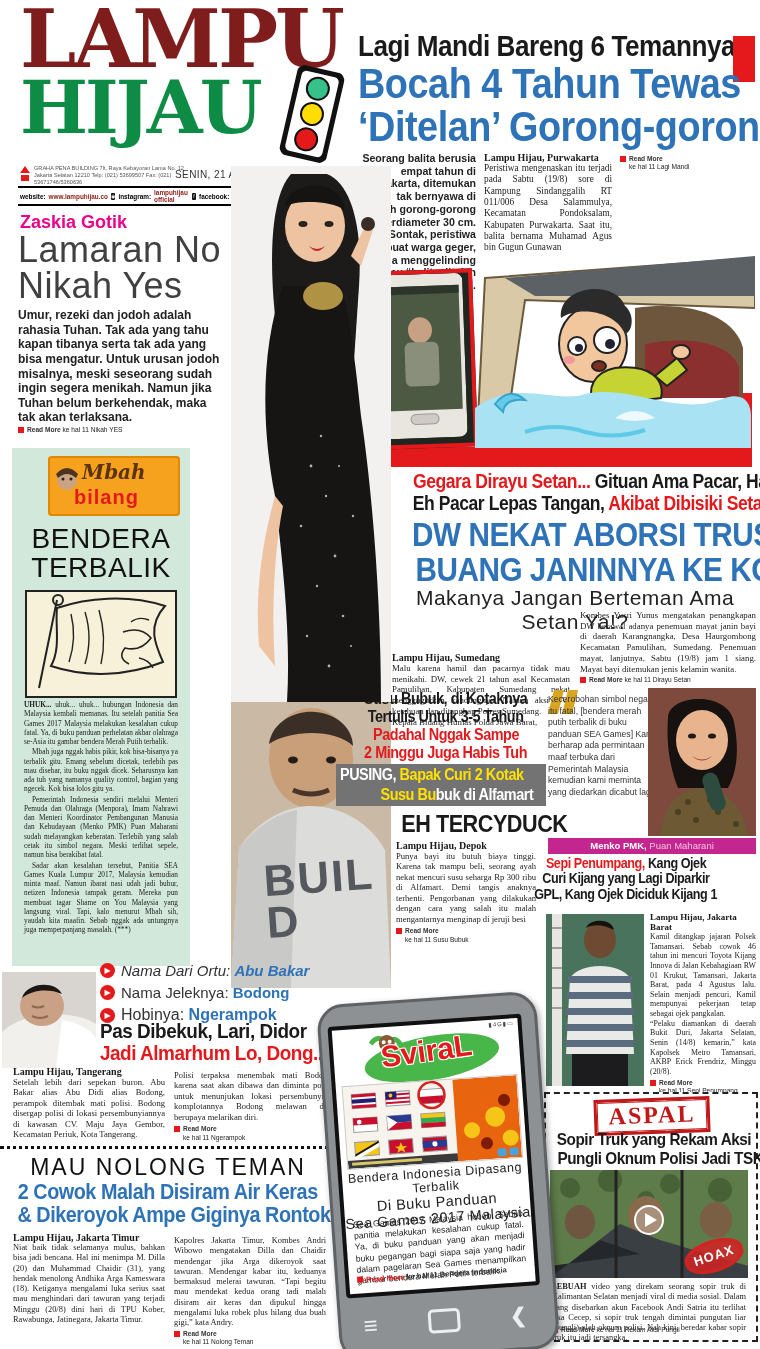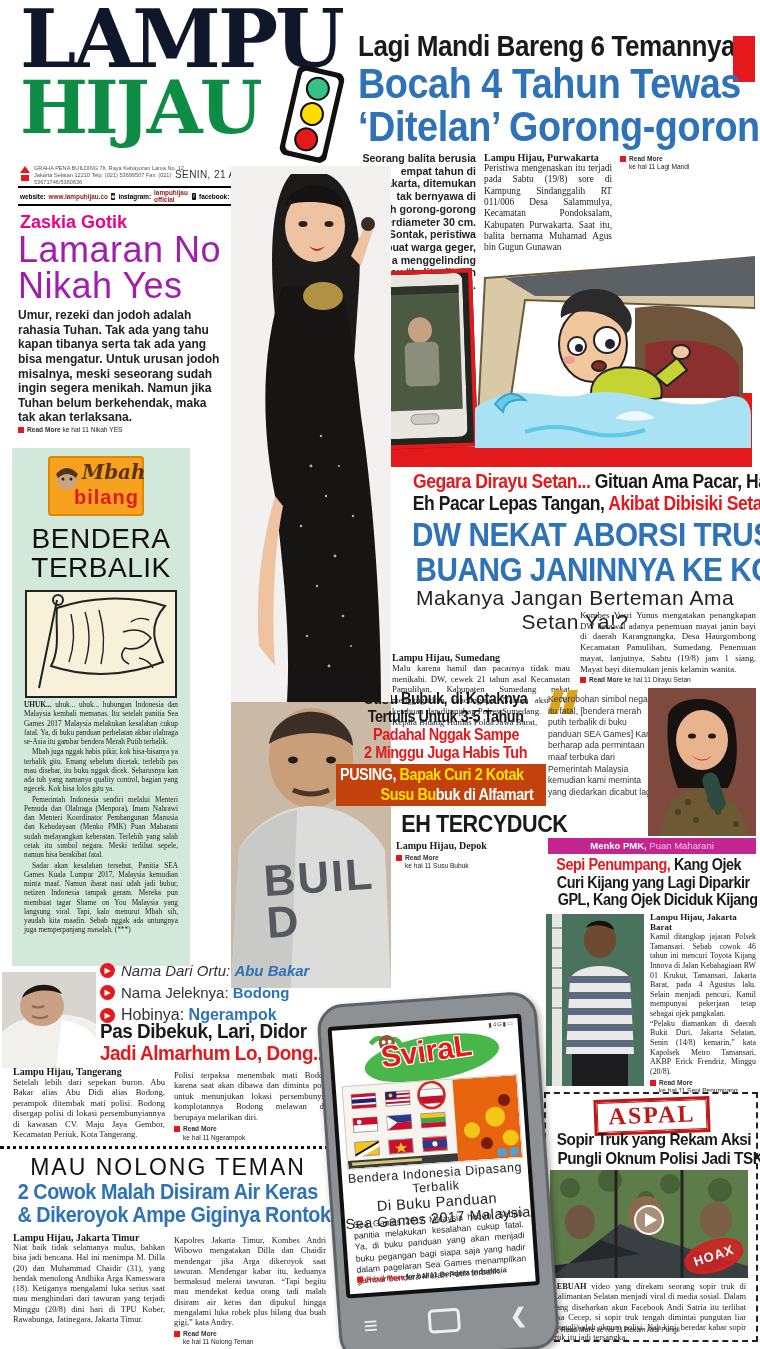--- a/index.html
+++ b/index.html
@@ -22,38 +22,38 @@
   .social{border-top:2px solid #000;border-bottom:2px solid #000;display:flex;align-items:center;gap:3px;
           font-size:6.4px;padding:1px 2px;background:#fff;}
   .social b{color:#000;}
   .social .v{color:#8b1a12;font-weight:bold;}
   .sicon{width:7px;height:7px;background:#111;color:#fff;font-size:5px;display:inline-flex;
          align-items:center;justify-content:center;border-radius:1px;}
   
   .mbahbox{background:#d2e8da;}
   .mbahlogo{background:#f6a21e;border-radius:4px;box-shadow:0 0 0 2px #e08900 inset;}
   
-  .blackchip{background:#c2410c;color:#fff;}
+  .blackchip{background:#737373;color:#fff;}
   .yellow{color:#ffe100;}
   .quotebar{background:#c3268f;color:#fff;}
   .dotline{border-top:3px dotted #111;}
   .dash{border:2px dashed #222;}
   .bullet{display:flex;align-items:center;gap:6px;}
   .bdot{width:15px;height:15px;border-radius:50%;background:#e3191c;color:#fff;font-size:8px;
         display:flex;align-items:center;justify-content:center;flex:none;}
   .thin{font-weight:400;letter-spacing:.5px;}
   .photo{overflow:hidden;}
   svg{display:block;}
 </style>
 </head>
 <body>
 
 <div id="page">
 
-  <div class="abs mast" style="left:20px;top:4px;font-size:80px;color:#0f172a;">LAMPU</div>
+  <div class="abs mast" style="left:20px;top:4px;font-size:80px;color:#7f1d1d;">LAMPU</div>
   <div class="abs mast" style="left:20px;top:76px;font-size:72px;color:#0e8c46;">HIJAU</div>
 
   <div class="abs" style="left:288px;top:68px;width:48px;height:92px;transform:rotate(13deg);z-index:3;">
     <svg width="48" height="92" viewBox="0 0 48 92">
       <rect x="2" y="2" width="44" height="88" rx="8" fill="#fff" stroke="#111" stroke-width="6"></rect>
       <circle cx="24" cy="20" r="11" fill="#36c08a" stroke="#111" stroke-width="2"></circle>
       <circle cx="24" cy="46" r="11" fill="#ffdd00" stroke="#111" stroke-width="2"></circle>
       <circle cx="24" cy="72" r="11" fill="#e3191c" stroke="#111" stroke-width="2"></circle>
     </svg>
   </div>
@@ -168,33 +168,33 @@
       <ellipse cx="216" cy="104" rx="9" ry="7" fill="#f2c79e" stroke="#222" stroke-width="2"></ellipse>
       <path d="M150 156 l34 -4 l8 14 l-30 8Z" fill="#f2c79e" stroke="#222" stroke-width="2"></path>
       <path d="M10 160 C50 130 90 156 120 146 C170 136 210 170 260 150 C278 144 286 154 286 168 L286 200 L10 200 Z" fill="#a9e2f2"></path>
       <path d="M30 156 q14 -18 30 -4 q-20 -2 -22 12Z" fill="#5fc9e8" stroke="#2e9ec4" stroke-width="2" opacity=".9"></path>
       <path d="M150 170 q20 -14 40 0 q-20 6 -40 0Z" fill="#ffffff" opacity=".8"></path>
       <path d="M60 184 q30 -10 60 0 q30 8 60 -2" stroke="#5fc9e8" stroke-width="4" fill="none"></path>
     </svg>
   </div>
 
   <div class="abs" style="left:20px;top:212px;font-size:18px;font-weight:bold;color:#ec008c;">Zaskia Gotik</div>
-  <div class="abs thin" style="left:18px;top:232px;font-size:36px;line-height:1.0;color:#a21caf;">
+  <div class="abs thin" style="left:18px;top:232px;font-size:36px;line-height:1.0;color:#404040;">
     <div>Lamaran No</div>
     <div>Nikah Yes</div>
   </div>
   <div class="abs" style="left:18px;top:308px;width:202px;font-size:12px;font-weight:bold;line-height:1.22;color:#222;">Umur, rezeki dan jodoh adalah rahasia Tuhan. Tak ada yang tahu kapan tibanya serta tak ada yang bisa mengatur. Untuk urusan jodoh misalnya, meski seseorang sudah ingin segera menikah. Namun jika Tuhan belum berkehendak, maka tak akan terlaksana.</div>
   <div class="abs rm" style="left:18px;top:426px;">
     <span class="sq"></span>
     <div><b>Read More</b>
     <span>ke hal 11 Nikah YES</span></div>
   </div>
 
   <div class="abs mbahbox" style="left:12px;top:448px;width:178px;height:518px;overflow:hidden;">
-    <div class="mbahlogo abs" style="left:36px;top:8px;width:96px;height:60px;">
+    <div class="mbahlogo abs" style="left:36px;top:8px;width:132px;height:60px;">
       <svg class="abs" width="30" height="34" style="left:4px;top:6px;">
         <circle cx="15" cy="18" r="10" fill="#caa383"></circle>
         <path d="M4 12 q11 -12 22 0 l-2 4 q-9 -8 -18 0Z" fill="#4d3320"></path>
         <circle cx="11" cy="17" r="1.5" fill="#222"></circle>
           <circle cx="19" cy="17" r="1.5" fill="#222"></circle>
       </svg>
       <div class="abs" style="left:34px;top:4px;font-family:'DejaVu Serif',serif;font-style:italic;font-weight:bold;font-size:20px;color:#5b3310;">Mbah</div>
       <div class="abs" style="left:26px;top:30px;font-size:20px;font-weight:bold;color:#e3191c;letter-spacing:1px;">bilang</div>
     </div>
     <div class="abs thin" style="left:0;top:76px;width:178px;text-align:center;font-size:28px;line-height:1.05;color:#111;">
@@ -270,20 +270,21 @@
   </div>
   <div class="abs blackchip cond" style="left:336px;top:764px;width:210px;height:42px;font-size:16px;line-height:1.25;padding:1px 4px;box-sizing:border-box;z-index:2;">
     <div style="text-align:left;"><span class="sxl"><span>PUSING,</span><span class="yellow"> Bapak Curi 2 Kotak</span></span></div>
     <div style="text-align:right;"><span class="sx"><span class="yellow">Susu Bu</span><span>buk di Alfamart</span></span></div>
   </div>
   <div class="abs cond" style="left:392px;top:810px;width:154px;text-align:center;font-size:24px;">
     <span class="sx">EH TERCYDUCK</span>
   </div>
   <div class="abs" style="left:396px;top:840px;width:140px;">
     <div class="byline">Lampu Hijau, Depok</div>
+    <div class="serifbody" style="font-size:8.6px;">Punya bayi itu butuh biaya tinggi. Karena tak mampu beli, seorang ayah nekat mencuri susu seharga Rp 300 ribu di Alfamart. Demi tangis anaknya terhenti. Pengorbanan yang dilakukan dengan cara yang salah itu malah mengantarnya menginap di jeruji besi</div>
     <div class="rm" style="margin-top:3px;">
         <span class="sq"></span>
       <div><b>Read More</b><br>
       <span>ke hal 11 Susu Bubuk</span></div>
     </div>
   </div>
 
   <div class="abs" style="left:548px;top:690px;width:34px;height:24px;">
     <svg width="34" height="24">
         <polygon points="6,0 16,0 10,24 0,24" fill="#d9a41f"></polygon>
@@ -309,21 +310,21 @@
           <circle cx="40" cy="114" r="3"></circle>
           <circle cx="62" cy="112" r="3"></circle>
         </g>
       <rect x="58" y="84" width="16" height="40" rx="8" transform="rotate(-18 66 104)" fill="#2e4b40"></rect>
     </svg>
   </div>
   <div class="abs quotebar" style="left:548px;top:838px;width:208px;height:16px;text-align:center;font-size:9.5px;line-height:16px;">
     <b>Menko PMK,</b><span style="color:#f2c4e0;"> Puan Maharani</span>
   </div>
 
-  <div class="abs cond" style="left:546px;top:856px;width:212px;text-align:left;font-size:16px;line-height:1.1;">
+  <div class="abs cond" style="left:520px;top:856px;width:212px;text-align:center;font-size:14px;line-height:1.1;">
     <div><span class="sx"><span class="red">Sepi Penumpang,</span><span> Kang Ojek</span></span></div>
     <div><span class="sx">Curi Kijang yang Lagi Diparkir</span></div>
     <div><span class="sx">GPL, Kang Ojek Diciduk Kijang 1</span></div>
   </div>
   <div class="abs photo" style="left:546px;top:914px;width:98px;height:172px;">
     <svg width="98" height="172" viewBox="0 0 98 172">
       <rect width="98" height="172" fill="#49735c"></rect>
       <rect x="6" y="0" width="10" height="172" fill="#e8e6e0"></rect>
       <g stroke="#555" stroke-width="1">
           <line x1="6" y1="14" x2="16" y2="14"></line>

